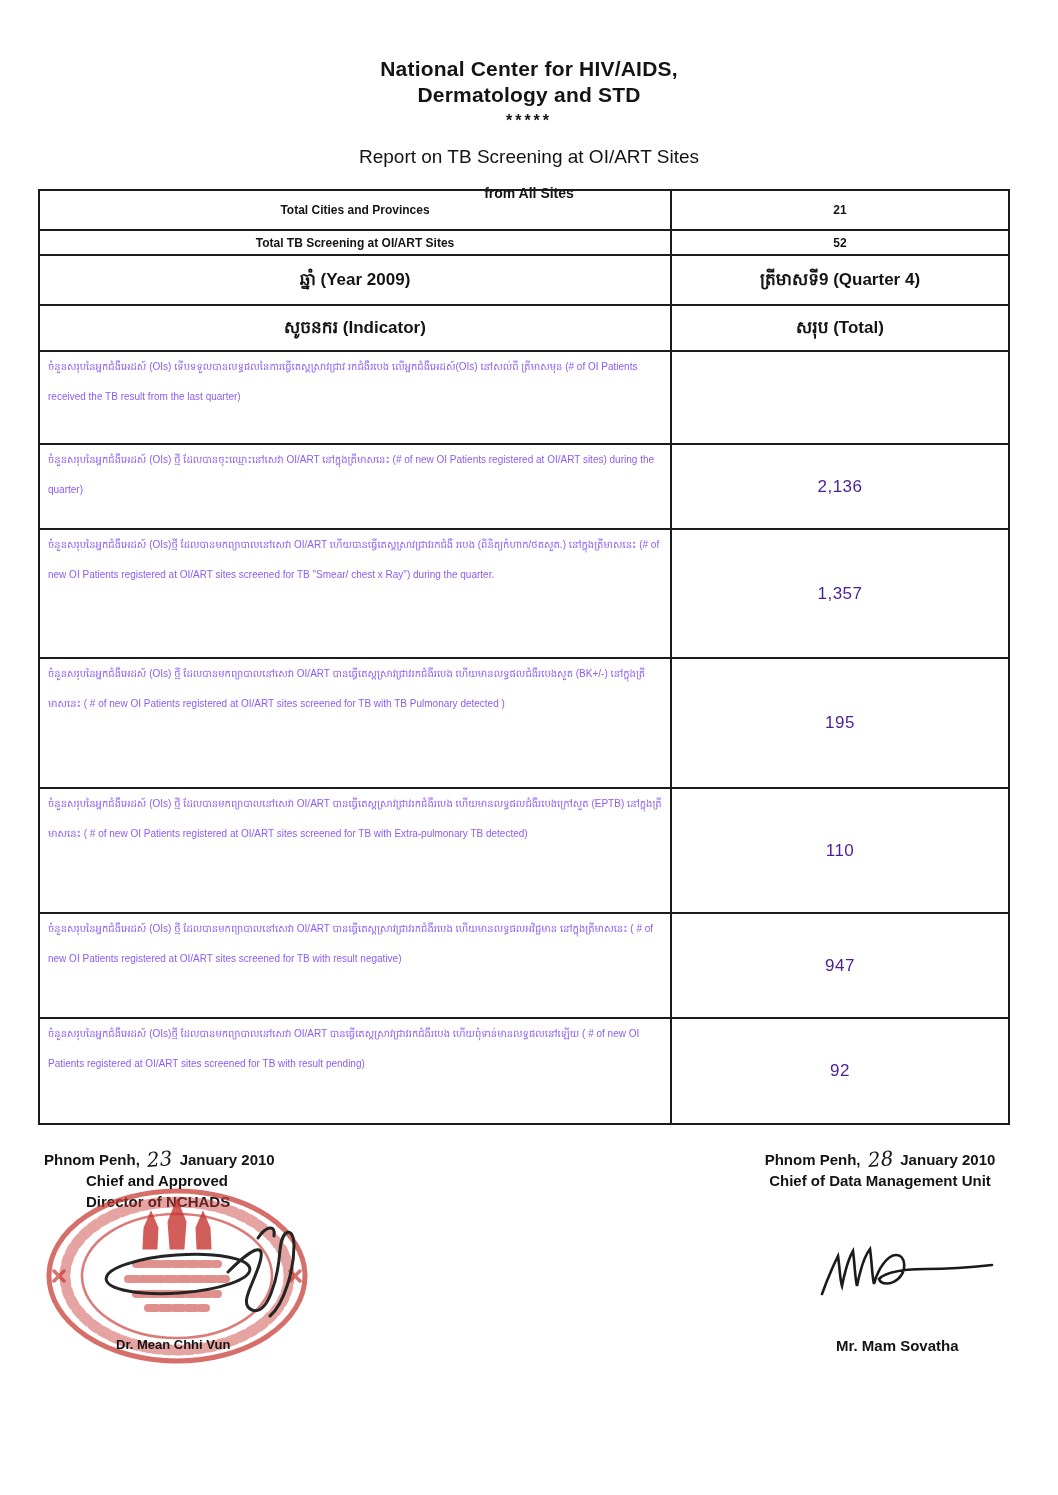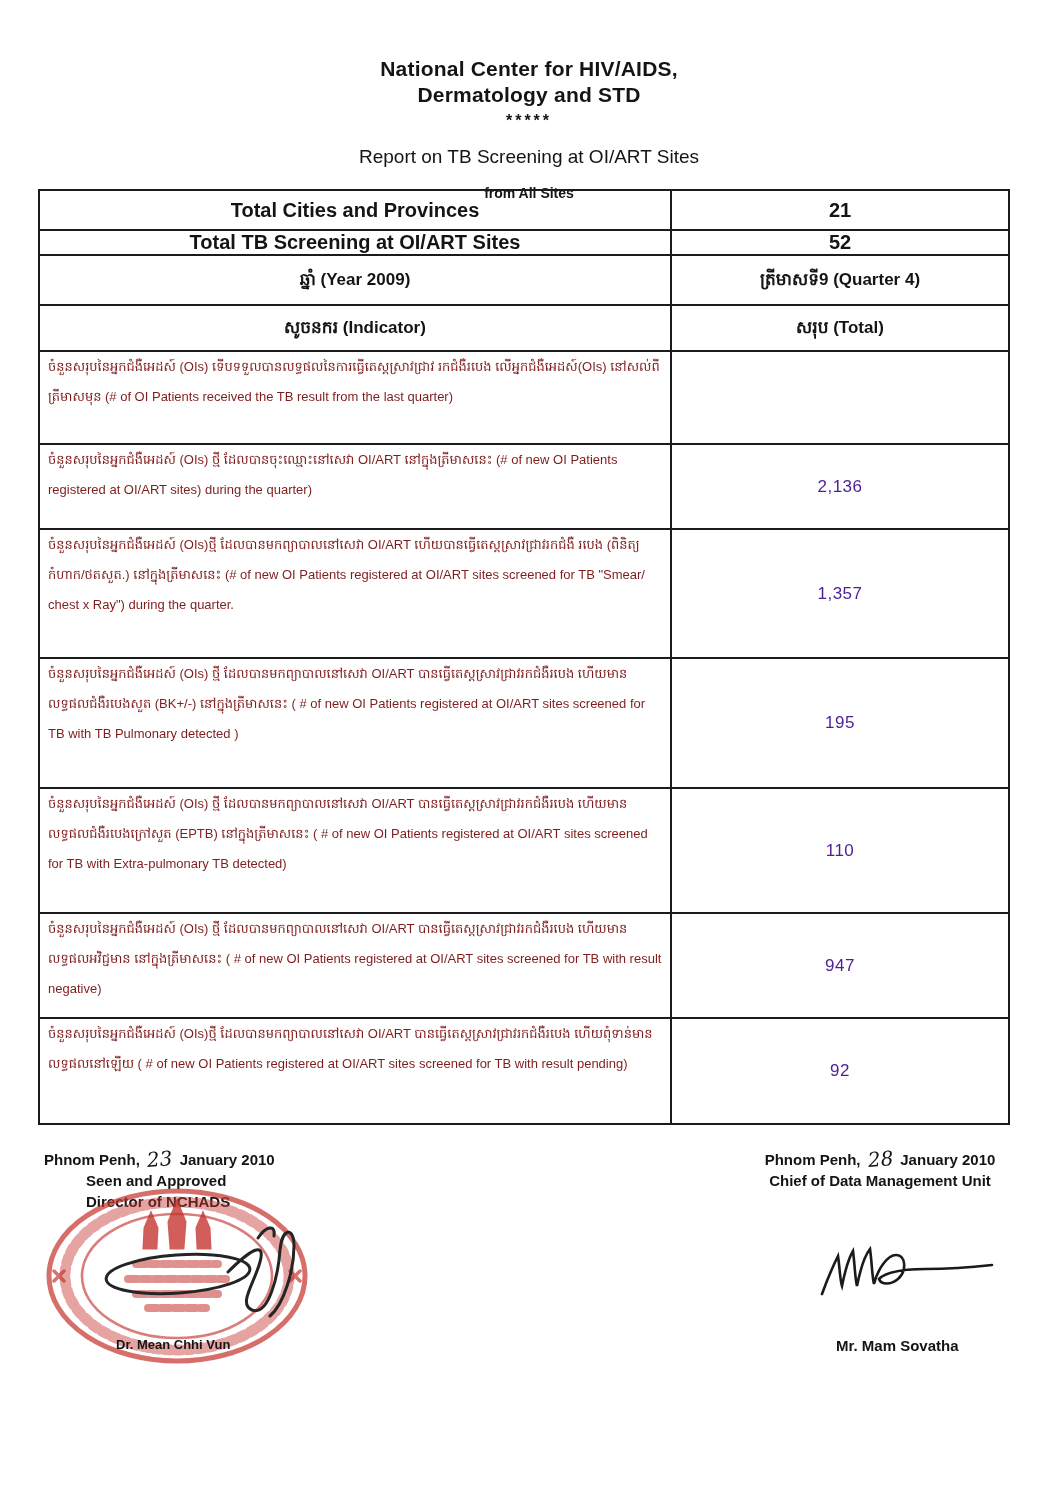--- a/index.html
+++ b/index.html
@@ -14,28 +14,28 @@
   .stars{font-size:16px;font-weight:bold;letter-spacing:3px;margin-top:4px;}
   .report-title{font-size:19px;font-weight:normal;margin-top:16px;}
   .report-subtitle{font-size:14px;font-weight:bold;margin-top:17px;}
   
   table.report{
     position:absolute;top:189px;left:38px;width:970px;
     border-collapse:collapse;table-layout:fixed;
   }
   table.report td{border:2px solid #1b1b1b;padding:0 8px;overflow:hidden;}
   col.c-ind{width:632px;} col.c-val{width:338px;}
-  .tr1{height:40px}.tr2{height:18px}.tr3{height:50px}.tr4{height:46px}
+  .tr1{height:40px}.tr2{height:25px}.tr3{height:50px}.tr4{height:46px}
   .tr5{height:93px}.tr6{height:85px}.tr7{height:129px}.tr8{height:130px}
   .tr9{height:125px}.tr10{height:105px}.tr11{height:106px}
-  td.sum-label,td.sum-value{text-align:center;font-weight:bold;font-size:20px;vertical-align:middle;}
+  td.sum-label,td.sum-value{text-align:center;font-weight:bold;font-size:12px;vertical-align:middle;}
   td.kh-head{text-align:center;font-weight:bold;font-size:17px;vertical-align:middle;}
   td.ind-cell{
-    vertical-align:top;text-align:left;font-size:13px;line-height:30px;
-    padding:7px 12px 4px 8px;color:#7f1d1d;font-weight:normal;
+    vertical-align:top;text-align:left;font-size:10px;line-height:30px;
+    padding:7px 12px 4px 8px;color:#8b5cf6;font-weight:normal;
   }
   td.val-cell{text-align:center;vertical-align:middle;font-size:17px;color:#4c1d95;letter-spacing:.5px;}
   
   .f-left{position:absolute;left:44px;top:1148px;width:320px;font-size:15px;font-weight:bold;line-height:21px;}
   .f-left .indent{margin-left:42px;}
   .f-right{position:absolute;left:742px;top:1148px;width:276px;font-size:15px;font-weight:bold;line-height:21px;text-align:center;}
   .hand{
     font-family:"DejaVu Serif", serif;font-style:italic;font-size:20px;font-weight:normal;
     display:inline-block;transform:rotate(-5deg);margin:0 3px;position:relative;top:1px;
   }
@@ -110,21 +110,21 @@
       </tr>
     </tbody>
   </table>
 
   <div class="f-left">
     <div>
       <span>Phnom Penh,</span>
       <span class="hand">23</span>
       <span>January 2010</span>
     </div>
-    <div class="indent">Seen and Approved</div>
+    <div class="indent">Chief and Approved</div>
     <div class="indent">Director of NCHADS</div>
   </div>
 
   <svg class="stamp-svg" width="282" height="180" viewBox="0 0 282 180">
     <g stroke="#c63631" fill="none" stroke-linecap="round">
       <ellipse cx="141" cy="90" rx="128" ry="85" stroke-width="5" opacity="0.72"></ellipse>
       <ellipse cx="141" cy="90" rx="95" ry="62" stroke-width="2.6" opacity="0.65"></ellipse>
       <ellipse cx="141" cy="90" rx="112" ry="74" stroke-width="11" opacity="0.45" stroke-dasharray="6 5"></ellipse>
 
       <g stroke-width="3" opacity="0.8" fill="#c63631">

